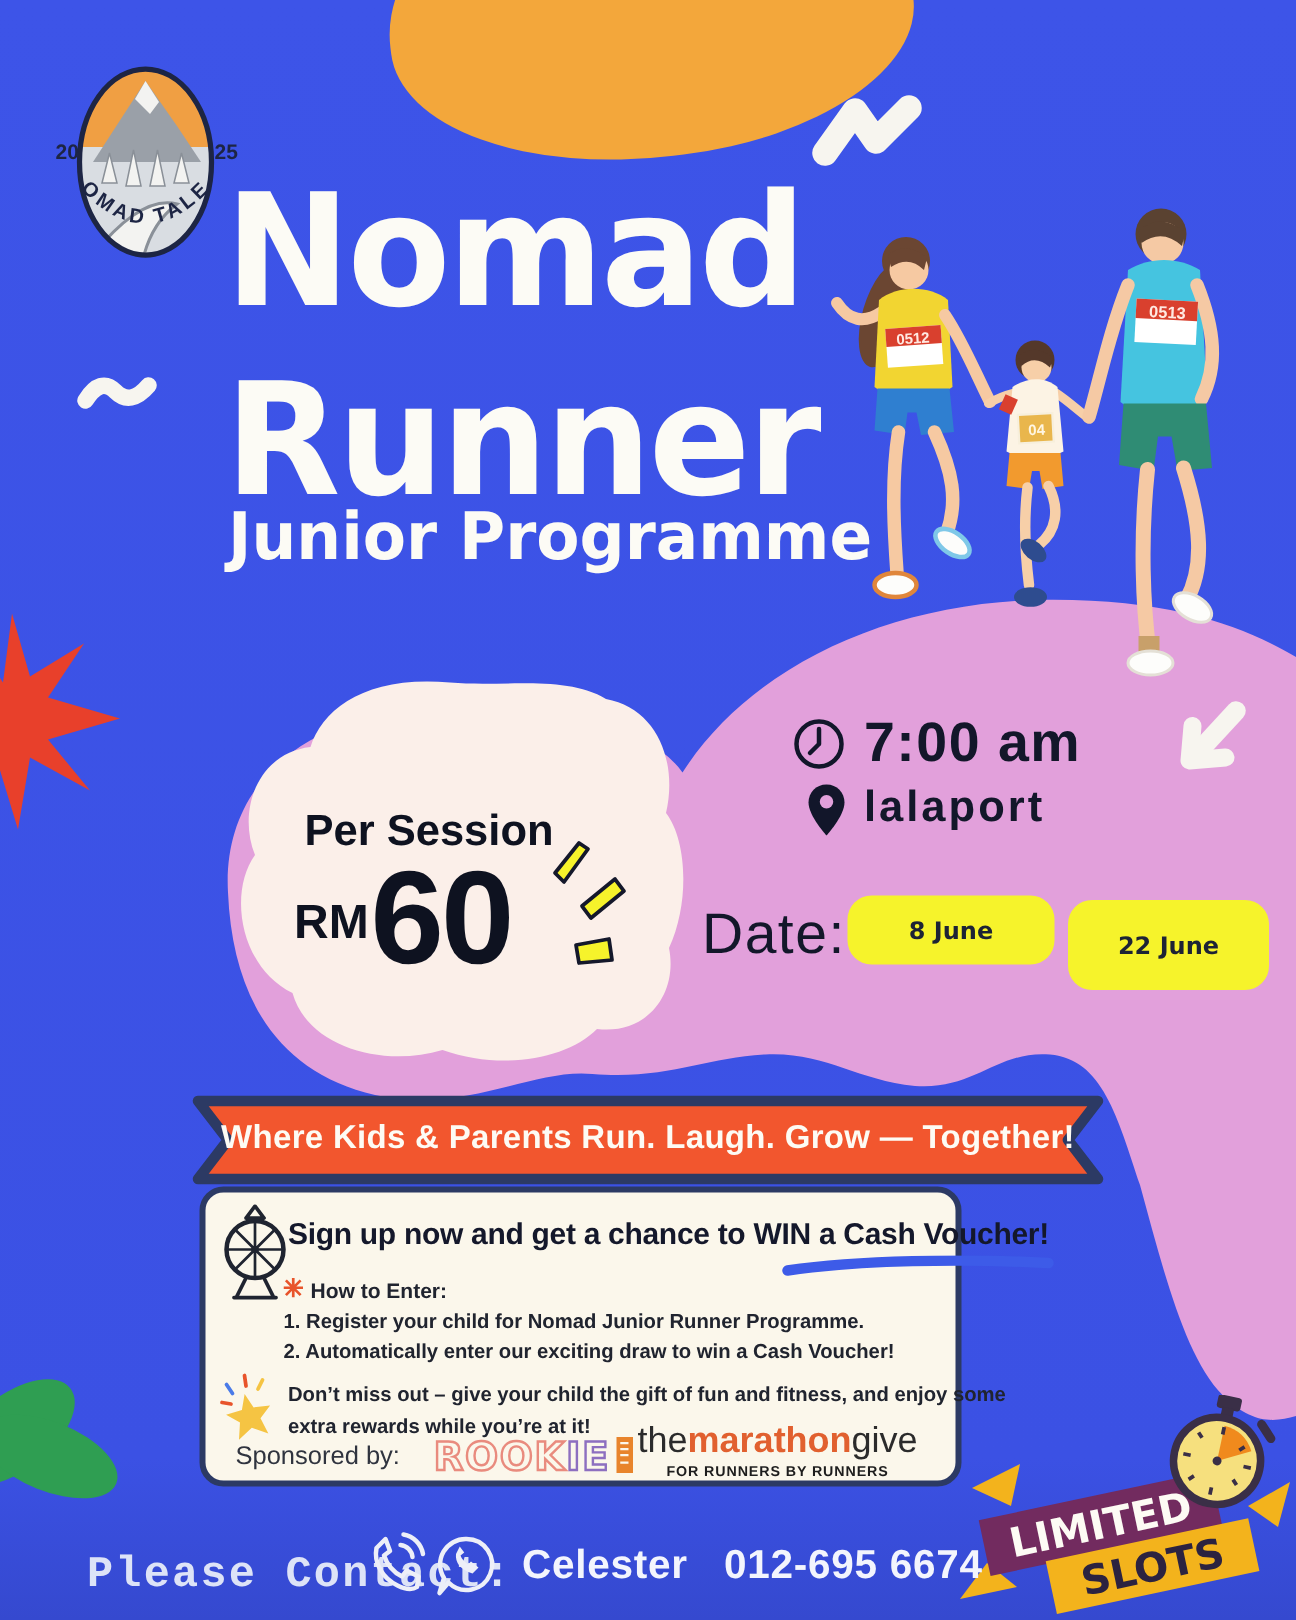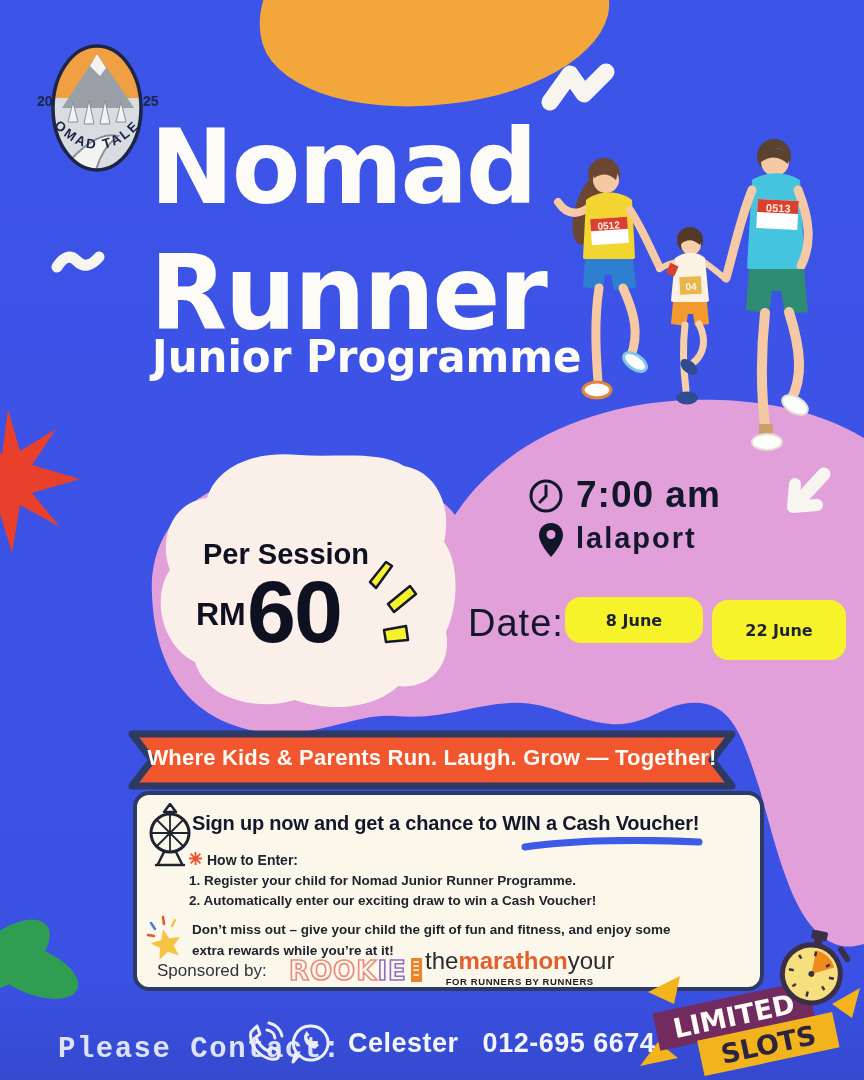--- a/index.html
+++ b/index.html
@@ -20,21 +20,21 @@
     background:#F6F32B;border-radius:16px;display:flex;align-items:center;justify-content:center;
     font-weight:800;color:#1D2335;font-size:16px;font-family:"DejaVu Sans",sans-serif;
   }
   
   .banner-text{
     position:absolute;left:0;right:0;top:16px;text-align:center;color:#FDFBF4;
     font-weight:800;font-size:22px;letter-spacing:.2px;font-family:"Liberation Sans",sans-serif;
   }
   
   #card{
-    position:absolute;left:133px;top:791px;width:631px;height:200px;
+    position:absolute;left:133px;top:791px;width:508px;height:200px;
     background:#FBF7EB;border:4px solid #2C3A64;border-radius:16px;box-sizing:border-box;
   }
   .card-step{position:absolute;left:52px;font-size:13.5px;font-weight:700;color:#20242F;white-space:nowrap;}
   .note-line{font-size:13.5px;font-weight:700;color:#20242F;line-height:21px;white-space:nowrap;}
   
   .marathon-line{font-size:24px;color:#2B2B2B;white-space:nowrap;line-height:1;}
   .marathon-line .mid{color:#E1602F;font-weight:700;}
   .marathon-tag{font-size:9.5px;font-weight:700;color:#1D1D1D;letter-spacing:.6px;text-align:center;margin-top:3px;}
   
   .contact-label{font-size:29px;font-weight:700;color:#DDE3F7;letter-spacing:1.5px;font-family:Liberation Mono, monospace;}
@@ -258,21 +258,21 @@
 
     <svg class="abs" style="left:150px;top:156px;" width="142" height="38" viewBox="0 0 142 38">
       <text x="2" y="29" font-family="DejaVu Sans, sans-serif" font-size="26" font-weight="800" letter-spacing="1">
         <tspan fill="#FBF7EB" stroke="#E98B7E" stroke-width="1.6">ROOK</tspan><tspan fill="#FBF7EB" stroke="#8D6FC0" stroke-width="1.6">IE</tspan>
       </text>
       <rect x="124" y="7" width="11" height="24" fill="#E8842C"></rect>
       <path d="M126.5 11 H132 M126.5 15 H132 M126.5 19 H132 M126.5 24 H132" stroke="#FBF7EB" stroke-width="1.5"></path>
     </svg>
 
     <div class="abs" style="left:288px;top:154px;">
-      <div class="marathon-line"><span>the</span><span class="mid">marathon</span><span>your</span></div>
+      <div class="marathon-line"><span>the</span><span class="mid">marathon</span><span>give</span></div>
       <div class="marathon-tag">FOR RUNNERS BY RUNNERS</div>
     </div>
   </div>
 
   <svg class="abs" style="left:634px;top:930px;" width="230" height="150" viewBox="0 0 230 150">
     <g fill="#F3B31C">
       <polygon points="14,62 46,46 40,74"></polygon>
       <polygon points="198,74 226,58 218,88"></polygon>
       <polygon points="24,112 6,136 44,128"></polygon>
       <polygon points="150,34 170,22 166,42"></polygon>

